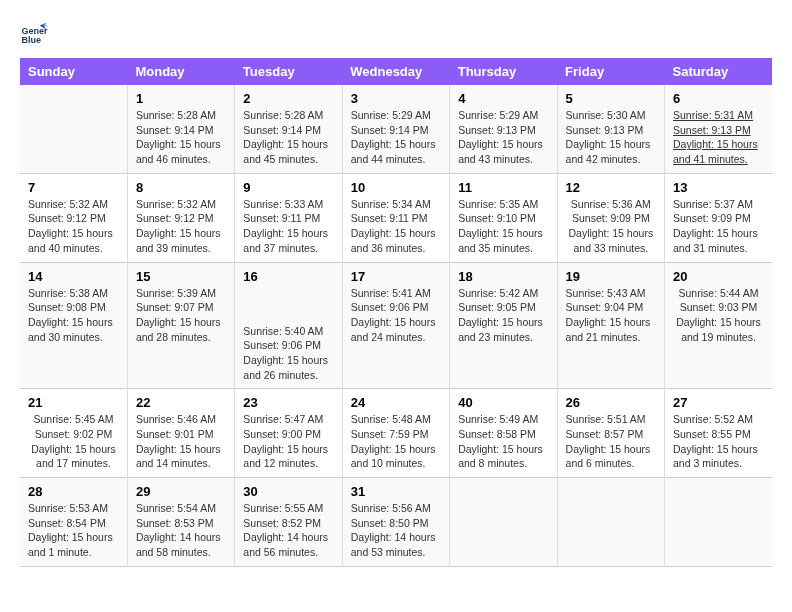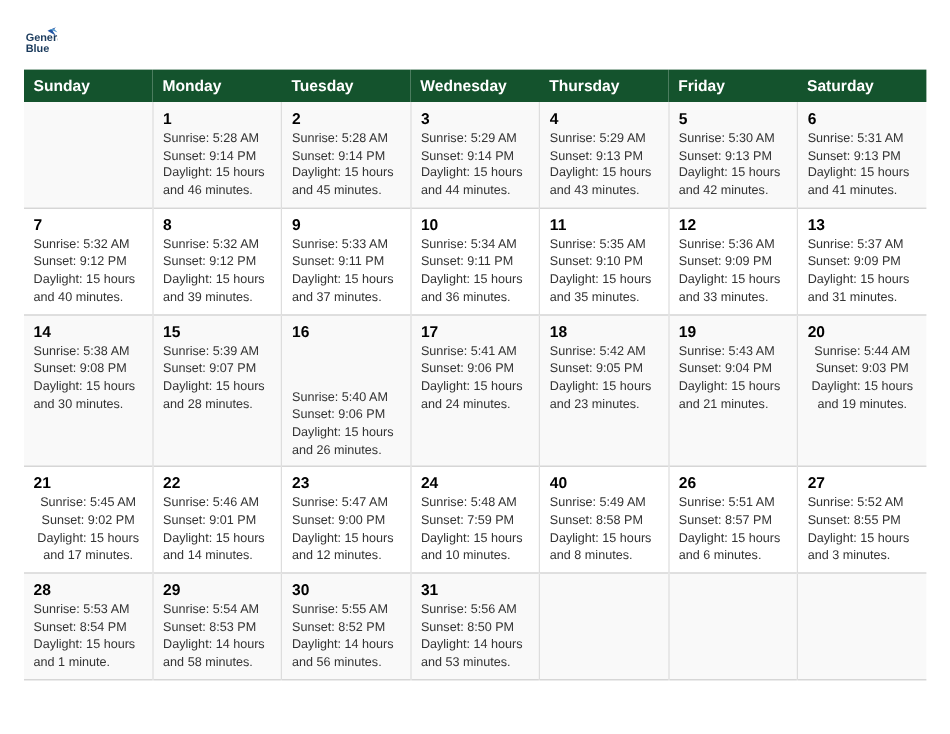--- a/index.html
+++ b/index.html
@@ -33,21 +33,21 @@
       font-size: 16px;
       color: #333;
       font-weight: bold;
     }
     table {
       width: 100%;
       border-collapse: collapse;
       font-size: 11px;
     }
     thead tr th {
-      background-color: #14532d;
+      background-color: #8b5cf6;
       color: #fff;
       padding: 6px 8px;
       text-align: left;
       font-size: 13px;
       font-weight: bold;
     }
     tbody tr {
       border-bottom: 1px solid #ccc;
     }
     tbody tr:nth-child(odd) {
@@ -149,21 +149,21 @@
         </td>
         <td>
           <span class="day-number">5</span>
           <div class="day-detail" style="white-space: pre-line;">Sunrise: 5:30 AM
 Sunset: 9:13 PM
 Daylight: 15 hours
 and 42 minutes.</div>
         </td>
         <td>
           <span class="day-number">6</span>
-          <div class="day-detail" style="white-space: pre-line;">Sunrise: 5:31 AM
+          <div class="day-detail" style="white-space: pre-line; text-decoration: underline;">Sunrise: 5:31 AM
 Sunset: 9:13 PM
 Daylight: 15 hours
 and 41 minutes.</div>
         </td>
       </tr>
       <tr>
         <td>
           <span class="day-number">7</span>
           <div class="day-detail" style="white-space: pre-line;">Sunrise: 5:32 AM
 Sunset: 9:12 PM
@@ -193,21 +193,21 @@
         </td>
         <td>
           <span class="day-number">11</span>
           <div class="day-detail" style="white-space: pre-line;">Sunrise: 5:35 AM
 Sunset: 9:10 PM
 Daylight: 15 hours
 and 35 minutes.</div>
         </td>
         <td>
           <span class="day-number">12</span>
-          <div class="day-detail" style="white-space: pre-line;">Sunrise: 5:36 AM
+          <div class="day-detail" style="white-space: pre-line; text-align: center;">Sunrise: 5:36 AM
 Sunset: 9:09 PM
 Daylight: 15 hours
 and 33 minutes.</div>
         </td>
         <td>
           <span class="day-number">13</span>
           <div class="day-detail" style="white-space: pre-line;">Sunrise: 5:37 AM
 Sunset: 9:09 PM
 Daylight: 15 hours
 and 31 minutes.</div>

